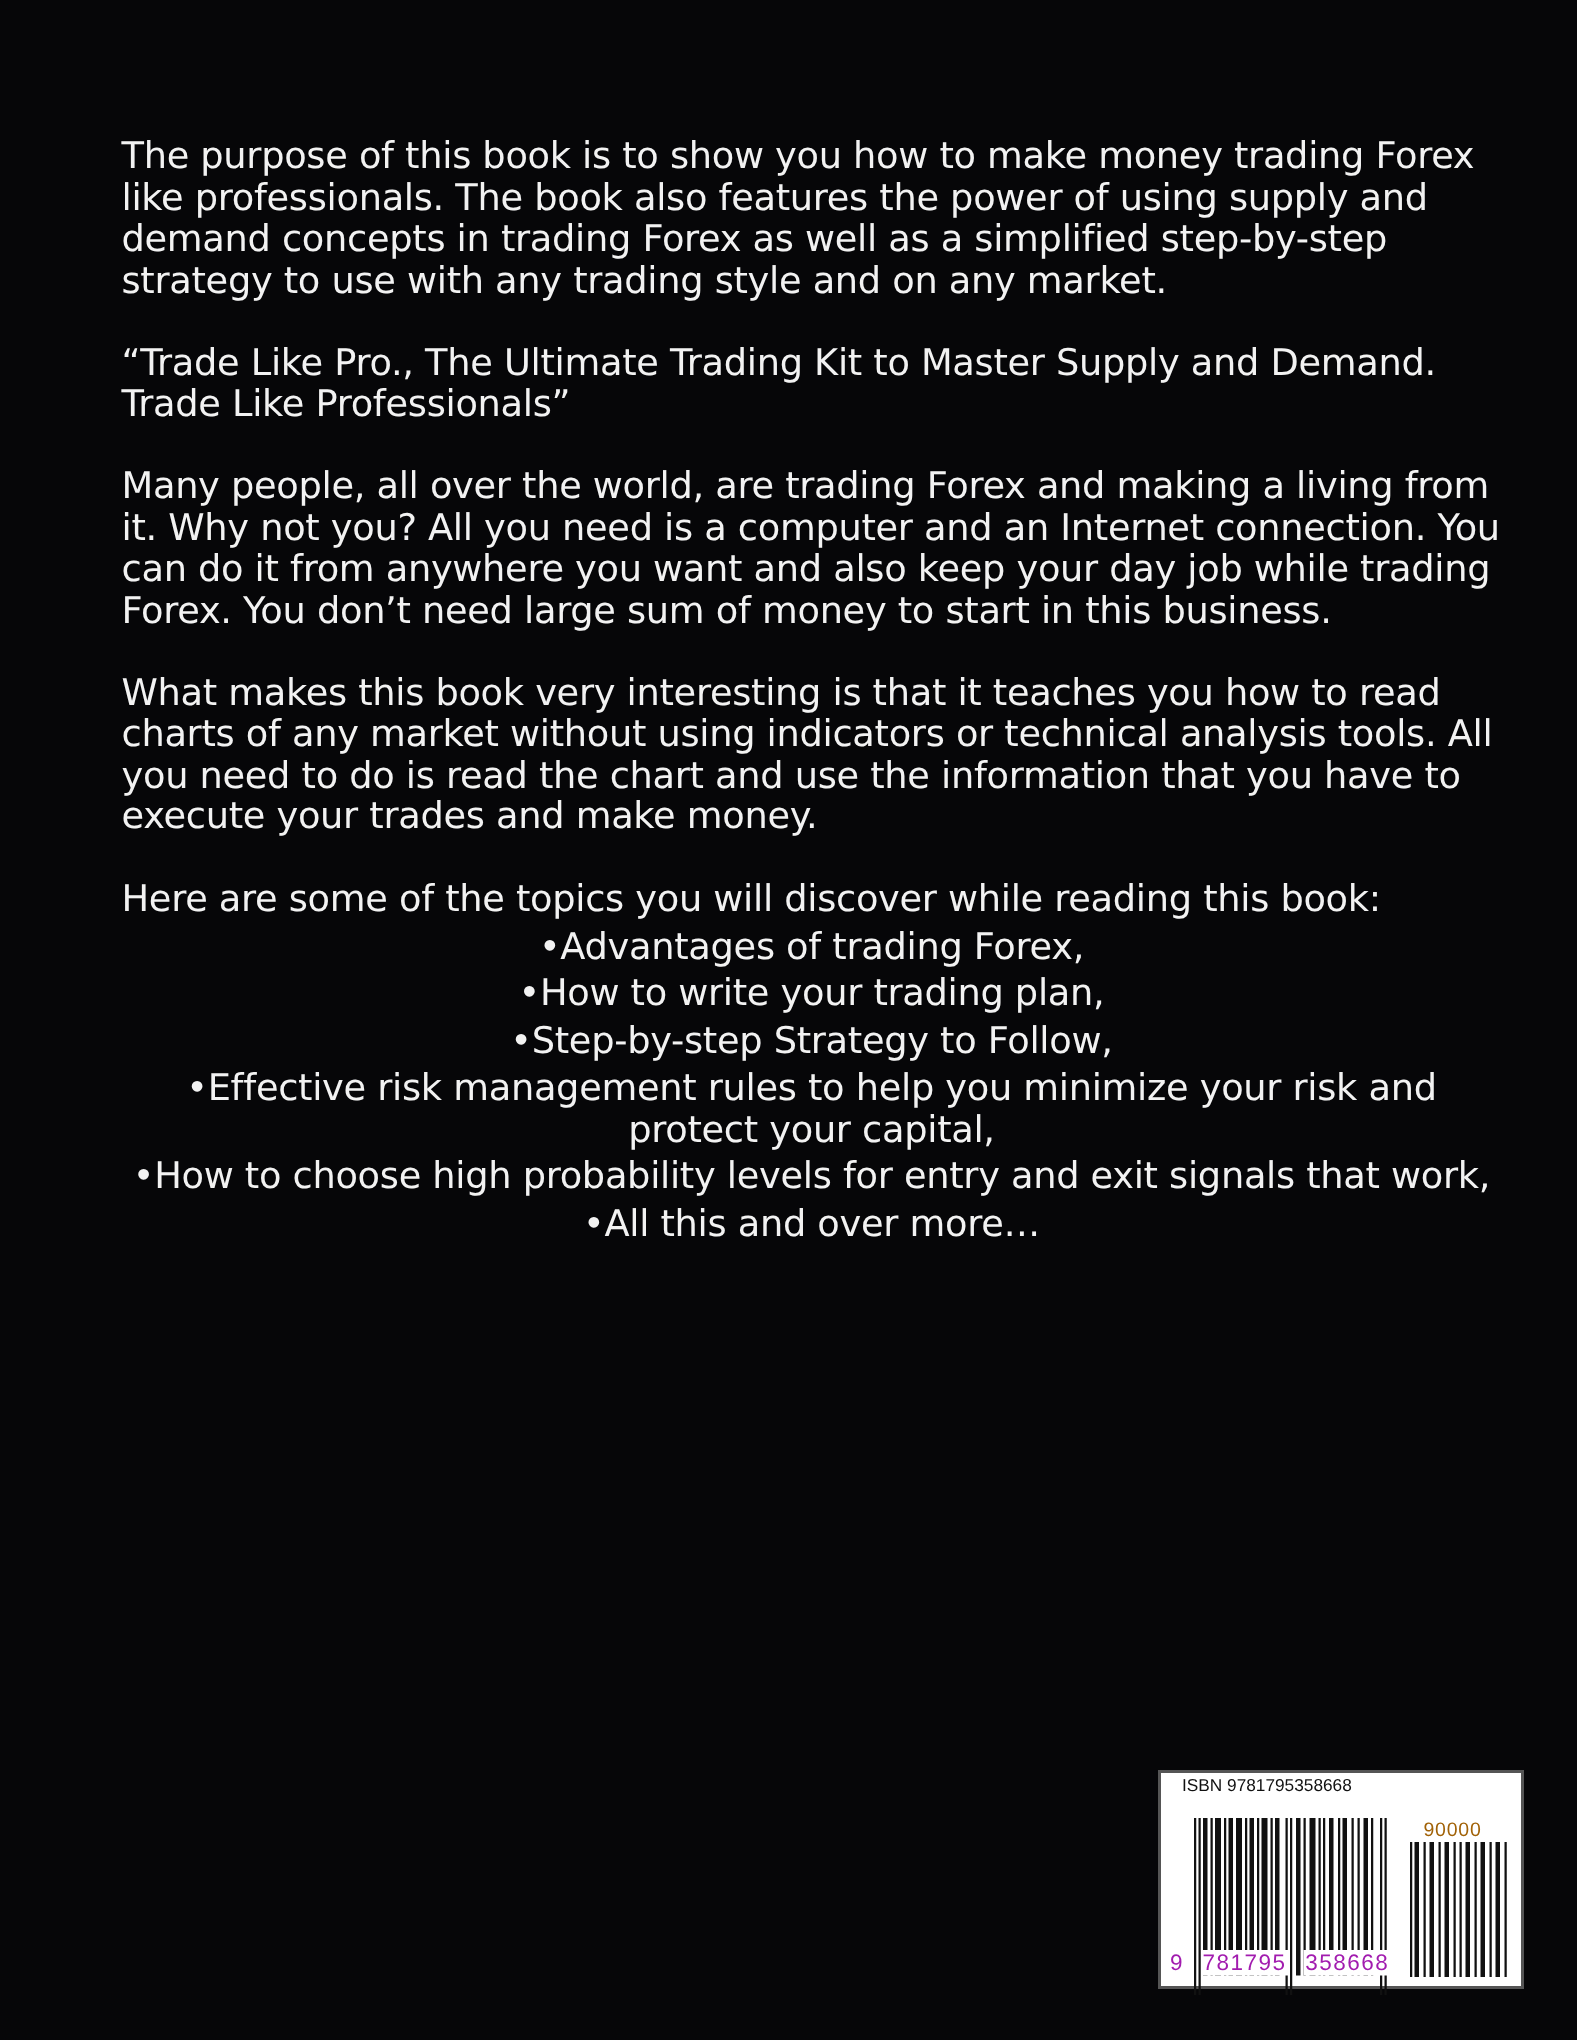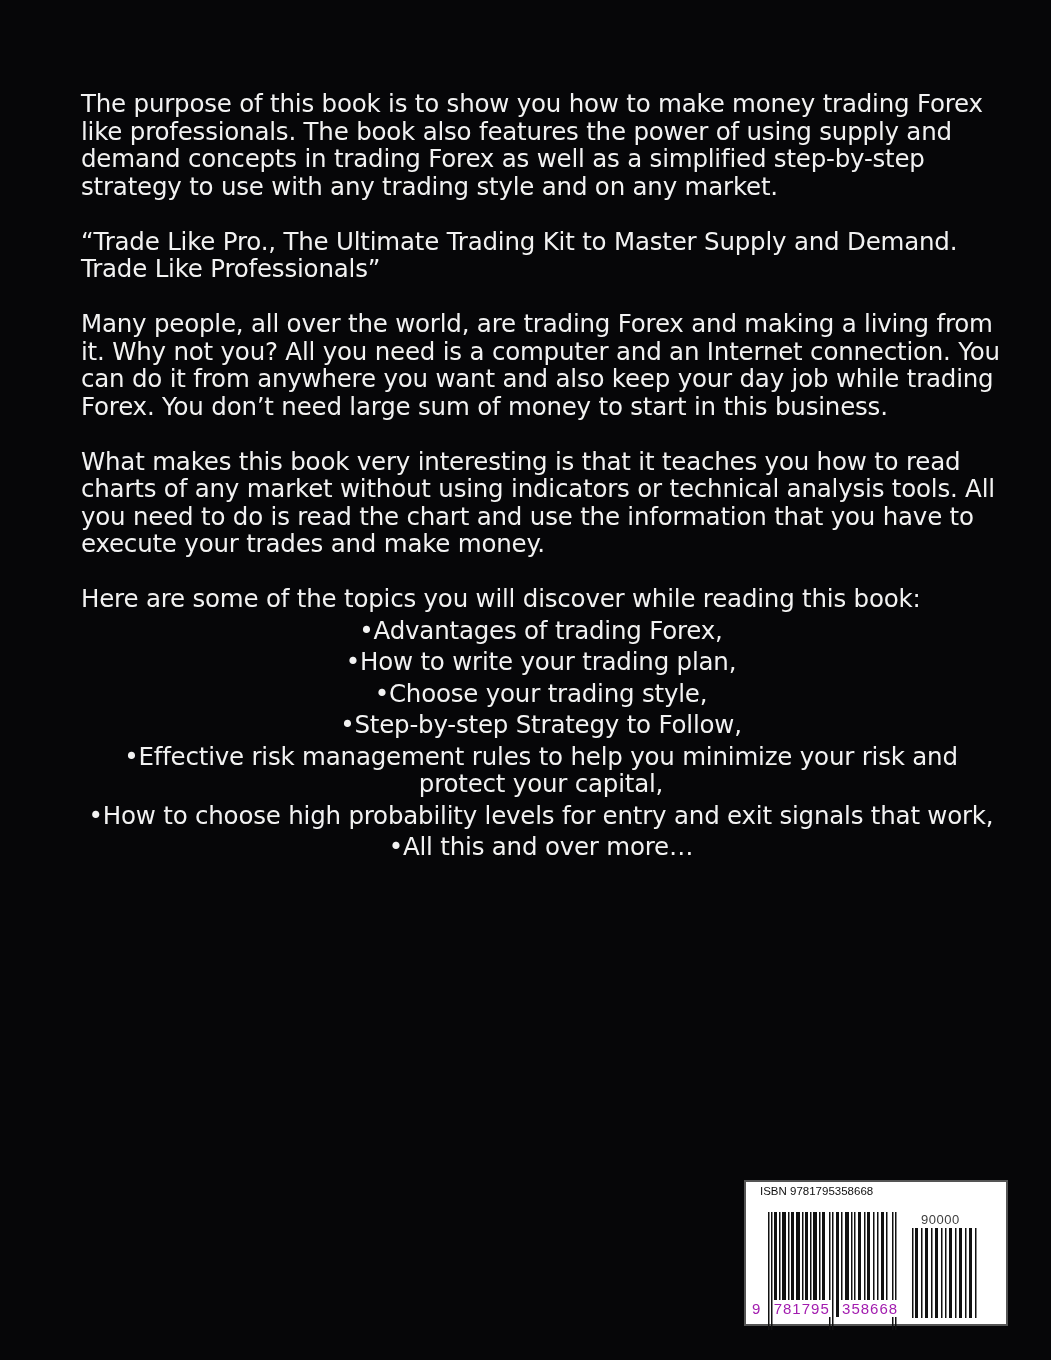--- a/index.html
+++ b/index.html
@@ -11,45 +11,44 @@
     color: #f2f2f2;
   }
   .content {
     position: absolute; left: 81px; top: 90px; width: 920px;
     font-size: 24.5px; line-height: 27.5px; letter-spacing: -0.2px;
   }
   .para { margin: 0 0 27.5px 0; }
   .list { margin: 0; padding: 0; list-style: none; }
   .list li { margin: 4px; text-align: center; }
   .barcode-box {
-    position: absolute; left: 744px; top: 1180px; width: 264px; height: 146px;
+    position: absolute; left: 772px; top: 1180px; width: 244px; height: 146px;
     background: #ffffff; border: 2px solid #555;
     box-sizing: border-box;
   }
   .isbn-label { position:absolute; left:14px; top:3px; font-family:"Liberation Sans", sans-serif; font-size:11.5px; color:#111; }
-  .price-code { position:absolute; left:175px; top:30px; font-family:"Liberation Sans", sans-serif; font-size:13px; color:#404040; letter-spacing:0.5px;}
+  .price-code { position:absolute; left:175px; top:30px; font-family:"Liberation Sans", sans-serif; font-size:13px; color:#a16207; letter-spacing:0.5px;}
   .bars-main { position:absolute; left:22px; top:30px; width:130px; height:118px; }
   .bars-addon { position:absolute; left:166px; top:46px; width:66px; height:90px; }
   .digits { position:absolute; left:5px; top:118px; font-family:"Liberation Sans", sans-serif; font-size:15px; color:#a21caf; letter-spacing:1px; background:transparent;}
   .digits span { background:#fff; padding:0 1px; }
 </style>
 </head>
 <body>
 
 <div class="content">
   <p class="para">The purpose of this book is to show you how to make money trading Forex like professionals. The book also features the power of using supply and demand concepts in trading Forex as well as a simplified step-by-step strategy to use with any trading style and on any market.</p>
   <p class="para">“Trade Like Pro., The Ultimate Trading Kit to Master Supply and Demand. Trade Like Professionals”</p>
   <p class="para">Many people, all over the world, are trading Forex and making a living from it. Why not you? All you need is a computer and an Internet connection. You can do it from anywhere you want and also keep your day job while trading Forex. You don’t need large sum of money to start in this business.</p>
   <p class="para">What makes this book very interesting is that it teaches you how to read charts of any market without using indicators or technical analysis tools. All you need to do is read the chart and use the information that you have to execute your trades and make money.</p>
   <div class="para">
     <div>Here are some of the topics you will discover while reading this book:</div>
     <ul class="list">
       <li>•Advantages of trading Forex,</li>
       <li>•How to write your trading plan,</li>
-      <li>•Choose your trading style,</li>
       <li>•Step-by-step Strategy to Follow,</li>
       <li>•Effective risk management rules to help you minimize your risk and protect your capital,</li>
       <li>•How to choose high probability levels for entry and exit signals that work,</li>
       <li>•All this and over more…</li>
     </ul>
   </div>
 </div>
 
 <div class="barcode-box">
   <div class="isbn-label">ISBN 9781795358668</div>

